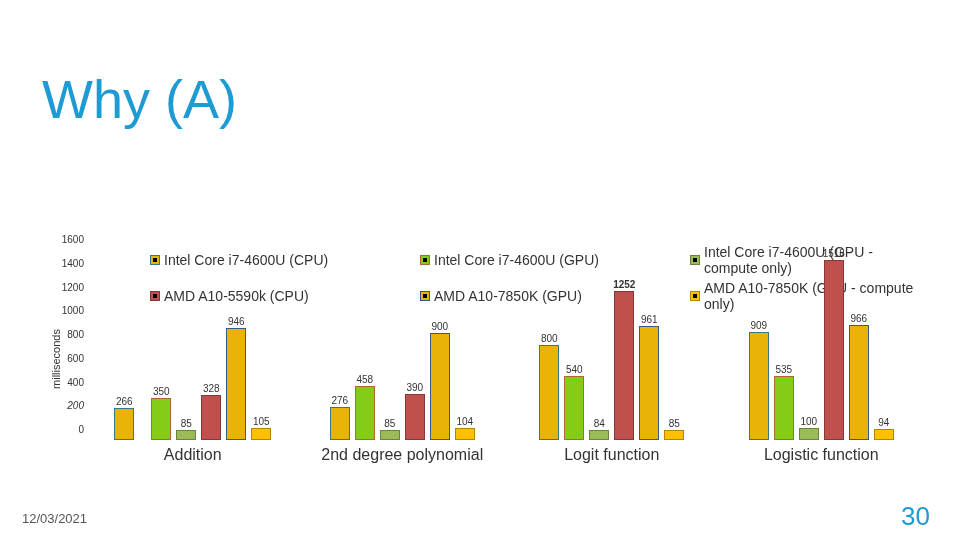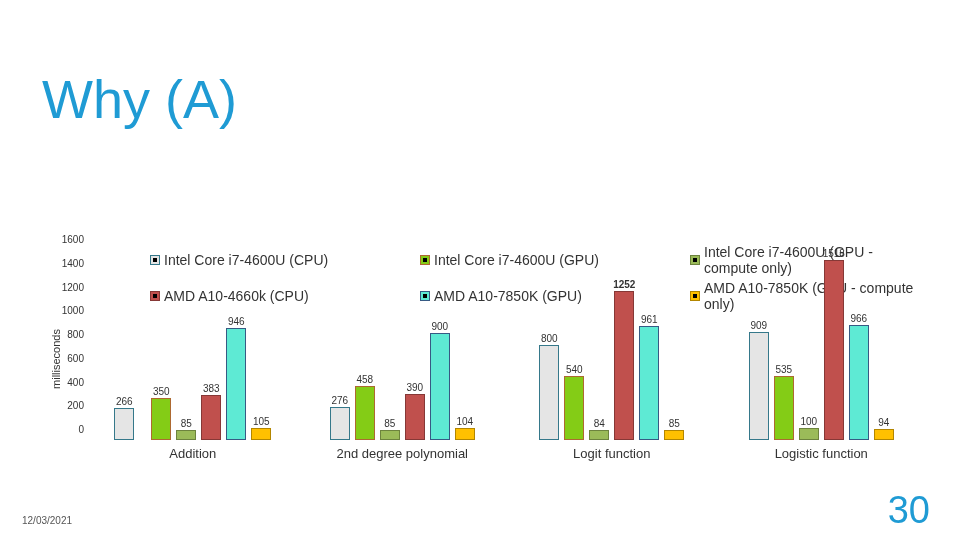--- a/index.html
+++ b/index.html
@@ -15,32 +15,32 @@
   .legend .item { display:flex; align-items:center; gap:4px; width:238px; }
   .lbox { width:10px; height:10px; display:inline-block; border:1px solid #000; position:relative; flex:0 0 10px; }
   .lbox::after { content:""; position:absolute; inset:2px; background:#000; }
   .chart { position:absolute; left:30px; top:250px; width:900px; height:218px; }
   .yaxis-label { position:absolute; left:-4px; top:50%; transform:translateY(-50%) rotate(-90deg); transform-origin:center; font-size:11px; color:#333; }
   .plot { position:absolute; left:58px; top:0; right:4px; bottom:28px; }
   .yticks { position:absolute; left:26px; top:0; bottom:28px; width:30px; }
   .ytick { position:absolute; right:2px; font-size:10px; color:#333; transform:translateY(-50%); }
   .groups { position:absolute; left:0; right:0; bottom:0; top:0; display:flex; }
   .group { flex:1; display:flex; align-items:flex-end; justify-content:center; gap:5px; position:relative; }
-  .group-label { position:absolute; top:100%; left:0; right:0; text-align:center; font-size:13px; color:#333; margin-top:6px; }
+  .group-label { position:absolute; top:100%; left:0; right:0; text-align:center; font-size:16px; color:#333; margin-top:6px; }
   .bar { width:20px; position:relative; border:1px solid;text-align:center; }
   .bar-val { position:absolute; bottom:100%; left:50%; transform:translateX(-50%); font-size:10px; color:#333; margin-bottom:2px; white-space:nowrap; }
   
-  .s0 { background:#e5e5e5; border-color:#35788a; }
+  .s0 { background:#eab308; border-color:#35788a; }
   .s1 { background:#84cc16; border-color:#ad6931; }
   .s2 { background:#9bbb59; border-color:#6d833e; }
   .s3 { background:#c0504d; border-color:#863836; }
-  .s4 { background:#5eead4; border-color:#375a84; }
+  .s4 { background:#eab308; border-color:#375a84; }
   .s5 { background:#ffc000; border-color:#b38600; }
-  .date { position:absolute; left:22px; bottom:14px; font-size:10px; color:#555; }
-  .pagenum { position:absolute; right:30px; bottom:8px; font-size:38px; font-weight:300; color:#1f9bd4; }
+  .date { position:absolute; left:22px; bottom:14px; font-size:13px; color:#555; }
+  .pagenum { position:absolute; right:30px; bottom:8px; font-size:26px; font-weight:300; color:#1f9bd4; }
 </style>
 </head>
 <body>
 
 <div class="slide">
   <div class="title">Why (A)</div>
 
 
   <div class="legend">
     <div class="row">
@@ -53,38 +53,38 @@
           <span>Intel Core i7-4600U (GPU)</span>
         </div>
       <div class="item">
           <span class="lbox s2"></span>
           <span>Intel Core i7-4600U (GPU - compute only)</span>
         </div>
     </div>
     <div class="row">
       <div class="item">
           <span class="lbox s3"></span>
-          <span>AMD A10-4660k (CPU)</span>
+          <span>AMD A10-5590k (CPU)</span>
         </div>
       <div class="item">
           <span class="lbox s4"></span>
           <span>AMD A10-7850K (GPU)</span>
         </div>
       <div class="item">
           <span class="lbox s5"></span>
           <span>AMD A10-7850K (GPU - compute only)</span>
         </div>
     </div>
   </div>
 
   <div class="chart">
     <div class="yaxis-label">milliseconds</div>
     <div class="yticks" id="yticks">
         <div class="ytick" style="bottom: 0%;">0</div>
-        <div class="ytick" style="bottom: 12.5%;">200</div>
+        <div class="ytick" style="bottom: 12.5%; font-style: italic;">200</div>
         <div class="ytick" style="bottom: 25%;">400</div>
         <div class="ytick" style="bottom: 37.5%;">600</div>
         <div class="ytick" style="bottom: 50%;">800</div>
         <div class="ytick" style="bottom: 62.5%;">1000</div>
         <div class="ytick" style="bottom: 75%;">1200</div>
         <div class="ytick" style="bottom: 87.5%;">1400</div>
         <div class="ytick" style="bottom: 100%;">1600</div>
       </div>
     <div class="plot">
       <div class="groups" id="groups">
@@ -92,21 +92,21 @@
             <div class="bar s0" style="height: 16.625%;">
               <div class="bar-val">266</div>
             </div>
             <div class="bar s1" style="height: 21.875%; margin-left: 12px;">
               <div class="bar-val">350</div>
             </div>
             <div class="bar s2" style="height: 5.3125%;">
               <div class="bar-val">85</div>
             </div>
             <div class="bar s3" style="height: 23.9375%;">
-              <div class="bar-val">383</div>
+              <div class="bar-val">328</div>
             </div>
             <div class="bar s4" style="height: 59.125%;">
               <div class="bar-val">946</div>
             </div>
             <div class="bar s5" style="height: 6.5625%;">
               <div class="bar-val">105</div>
             </div>
             <div class="group-label">Addition</div>
           </div>
           <div class="group">

